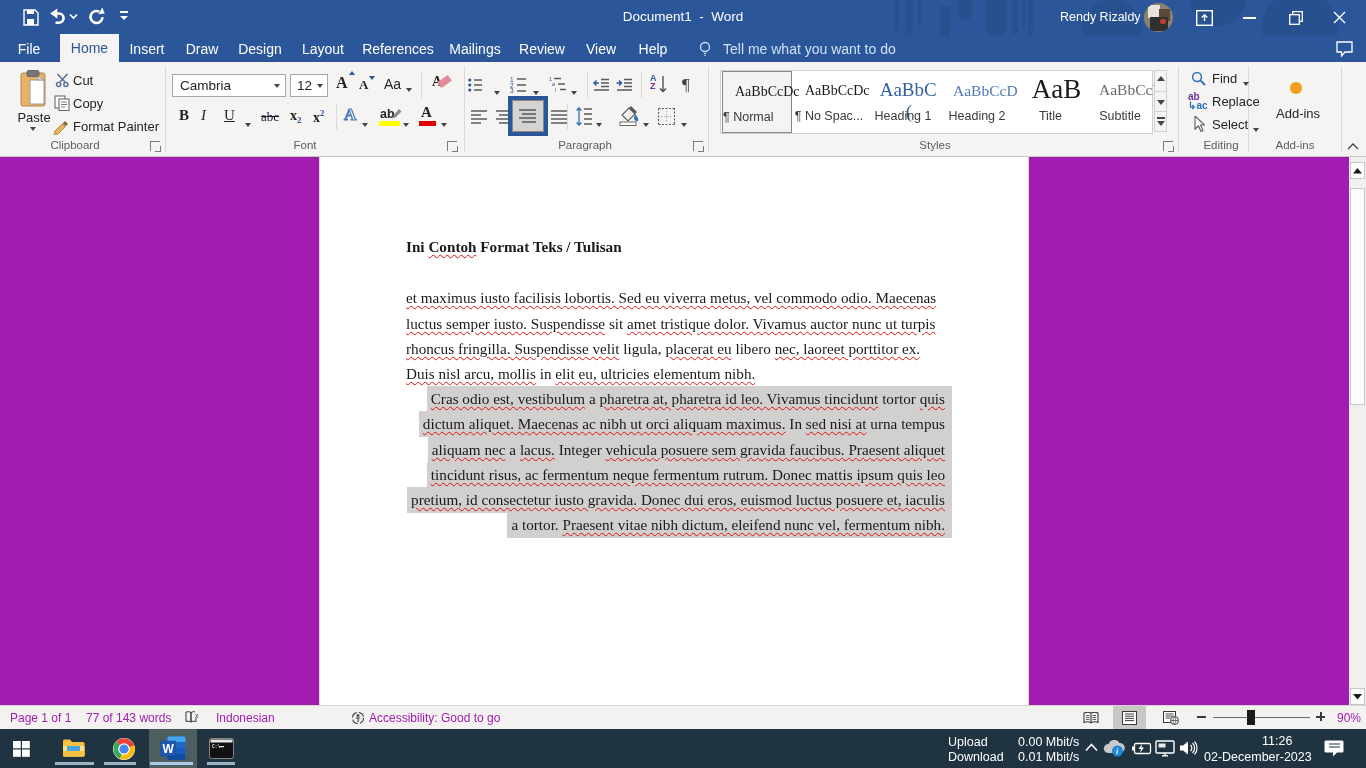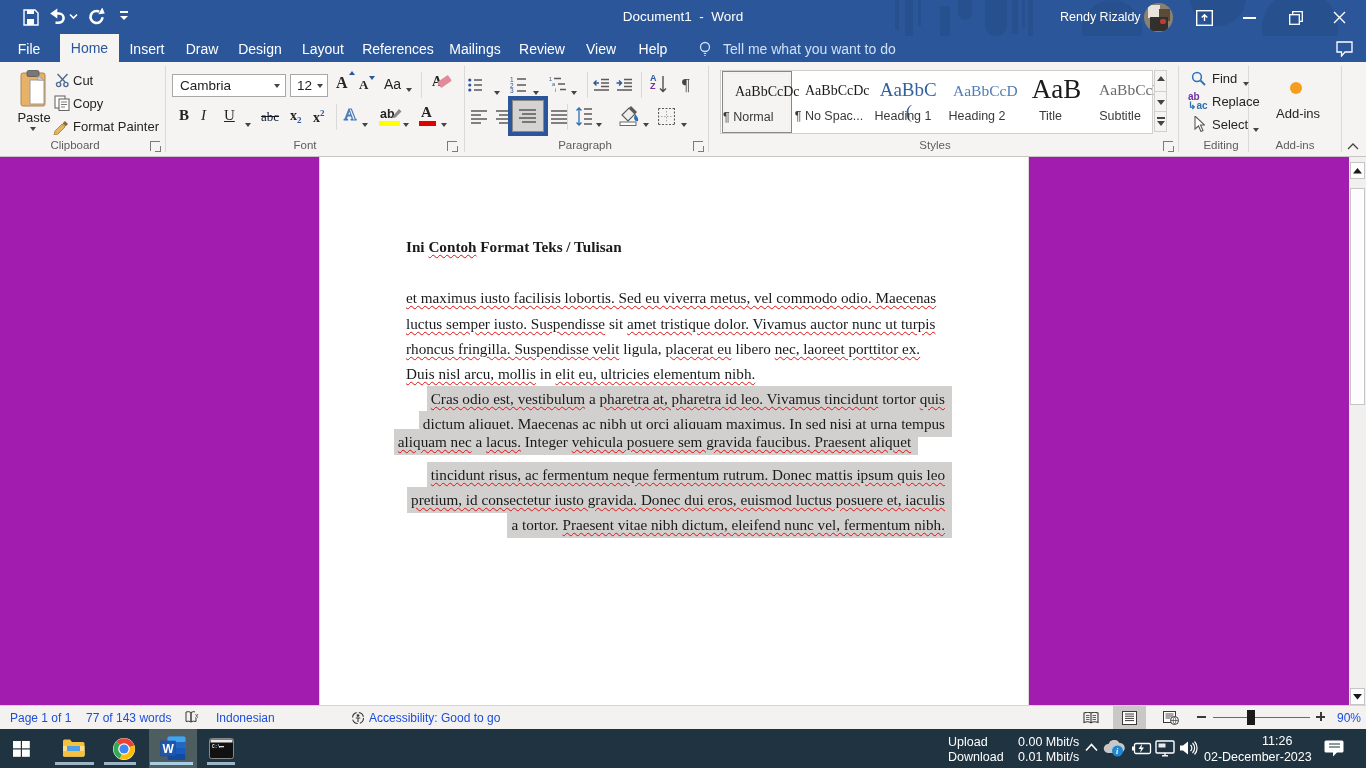--- a/index.html
+++ b/index.html
@@ -31,21 +31,21 @@
 
 #docarea{position:absolute;left:0;top:157px;width:1349px;height:548px;background:#a21caf;overflow:hidden;}
 #page{position:absolute;left:319px;top:0px;width:710px;height:548px;background:#fff;border-left:1px solid #dddbd9;border-right:1px solid #dddbd9;}
 .dline{position:absolute;left:86px;width:540px;font-family:"Liberation Serif",serif;font-size:15.2px;color:#1a1a1a;white-space:nowrap;}
 u{text-decoration-line:underline;text-decoration-style:wavy;text-decoration-color:#dd1111;text-decoration-thickness:1px;text-underline-offset:2px;}
 .selline{text-align:right;left:40px;width:592px;}
 .selline span.bg{background:#d2d0ce;padding:4px 7px 5px 4px;}
 
 #vscroll{position:absolute;left:1349px;top:157px;width:17px;height:548px;background:#f1f0ef;}
 
-#statusbar{position:absolute;left:0;top:705px;width:1366px;height:24px;background:#f3f2f1;border-top:1px solid #d6d4d2;font-size:12px;color:#1d4ed8;}
+#statusbar{position:absolute;left:0;top:705px;width:1366px;height:24px;background:#f3f2f1;border-top:1px solid #d6d4d2;font-size:12px;color:#a21caf;}
 
 #taskbar{position:absolute;left:0;top:729px;width:1366px;height:39px;background:#1f3340;}
 .tbtext{color:#fff;font-size:12.5px;text-align:center;}
 </style>
 </head>
 <body>
 <div id="app">
 
 <div id="titlebar">
   <div class="deco" style="left:895px;top:0;width:4px;height:30px;"></div>
@@ -337,21 +337,21 @@
 
 <div id="docarea">
   <div id="page">
     <div class="dline" style="top:81px;font-weight:bold;">Ini <u>Contoh</u> Format Teks / Tulisan</div>
     <div class="dline" style="top:132px;"><u>et maximus iusto facilisis lobortis. Sed eu viverra metus, vel commodo odio. Maecenas</u></div>
     <div class="dline" style="top:158px;"><u>luctus semper iusto. Suspendisse</u> sit <u>amet tristique dolor. Vivamus auctor nunc ut turpis</u></div>
     <div class="dline" style="top:183px;"><u>rhoncus fringilla. Suspendisse velit</u> ligula, <u>placerat eu</u> libero <u>nec, laoreet porttitor ex.</u></div>
     <div class="dline" style="top:208px;"><u>Duis nisl arcu, mollis</u> in <u>elit eu, ultricies elementum nibh.</u></div>
     <div class="dline selline" style="top:233px;"><span class="bg"><u>Cras odio est, vestibulum</u> a <u>pharetra at, pharetra id leo. Vivamus tincidunt</u> tortor <u>quis</u></span></div>
     <div class="dline selline" style="top:258px;"><span class="bg"><u>dictum aliquet. Maecenas ac nibh ut orci aliquam maximus.</u> In <u>sed nisi at</u> urna tempus</span></div>
-    <div class="dline selline" style="top:276px;text-align:center;"><span class="bg"><u>aliquam nec</u> a <u>lacus.</u> Integer <u>vehicula posuere sem gravida faucibus. Praesent aliquet</u></span></div>
+    <div class="dline selline" style="top:284px;"><span class="bg"><u>aliquam nec</u> a <u>lacus.</u> Integer <u>vehicula posuere sem gravida faucibus. Praesent aliquet</u></span></div>
     <div class="dline selline" style="top:334px;"><span class="bg"><u>pretium, id consectetur iusto gravida. Donec dui eros, euismod luctus posuere et, iaculis</u></span></div>
     <div class="dline selline" style="top:309px;"><span class="bg"><u>tincidunt risus, ac fermentum neque fermentum rutrum. Donec mattis ipsum quis leo</u></span></div>
     <div class="dline selline" style="top:359px;"><span class="bg">a tortor. <u>Praesent vitae nibh dictum, eleifend nunc vel, fermentum nibh.</u></span></div>
   </div>
 </div>
 <div id="vscroll">
   <div class="abs" style="left:1px;top:5px;width:15px;height:17px;background:#fdfdfd;border:1px solid #c8c6c4;"></div>
   <svg class="abs" style="left:4px;top:11px;" width="9" height="6" viewBox="0 0 9 6">
         <path d="M0 5.5 L4.5 0 L9 5.5 z" fill="#1a1a1a"></path>
       </svg>

